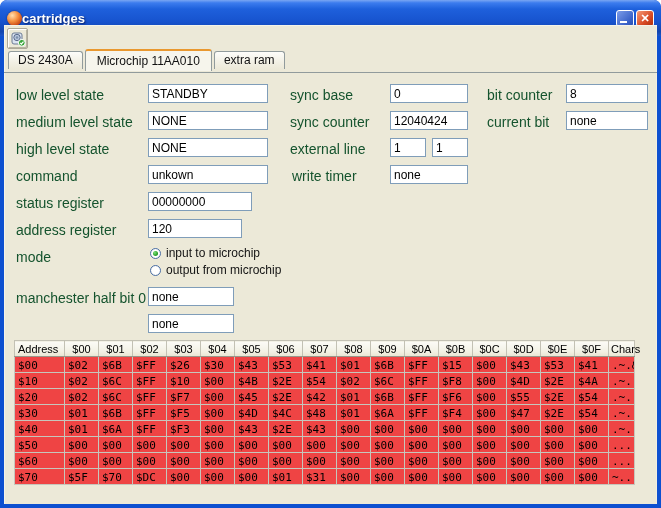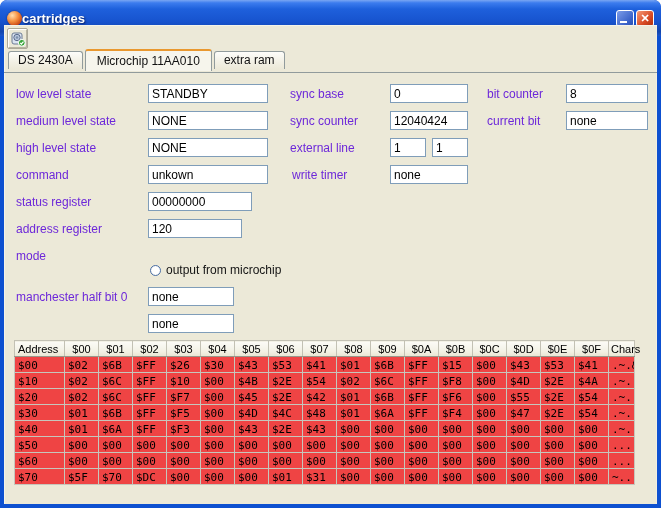--- a/index.html
+++ b/index.html
@@ -40,21 +40,21 @@
   .tabstrip{position:absolute;left:4px;top:25px;height:20px;display:flex;align-items:center;}
   .tab{height:18px;background:linear-gradient(180deg,#FDFDFA 0%,#F2F0E4 60%,#ECE9D8 100%);
     border:1px solid #919B9C;border-bottom:none;border-radius:3px 3px 0 0;
     padding:0 9px;font-size:12px;line-height:17px;color:#111;margin-right:2px;
     box-sizing:border-box;cursor:pointer;white-space:nowrap;}
   .tab.active{height:22px;line-height:20px;background:#F6F5EC;position:relative;z-index:2;
     border-top:2px solid #E9982F;padding:0 11px;}
   .panel-line{position:absolute;left:0;right:0;top:47px;height:1px;background:#919B9C;}
 
   
-  .lbl{position:absolute;font-size:12px;color:#6d28d9;white-space:nowrap;}
+  .lbl{position:absolute;font-size:14px;color:#14532d;white-space:nowrap;}
   .fld{position:absolute;height:19px;border:1px solid #7F9DB9;background:#fff;
     font-family:"Liberation Sans",sans-serif;font-size:12px;color:#000;
     padding:0 3px;box-sizing:border-box;margin:0;}
   .radio-row{position:absolute;display:flex;align-items:center;gap:5px;}
   .radio{width:11px;height:11px;border-radius:50%;border:1px solid #4B6FA5;
     background:radial-gradient(circle,#fff 55%,#DDE4EA 100%);box-sizing:border-box;
     position:relative;cursor:pointer;flex:none;}
   .radio.checked::after{content:'';position:absolute;left:2px;top:2px;width:5px;height:5px;
     border-radius:50%;background:radial-gradient(circle at 35% 35%,#7CE07C 0%,#2AA32A 60%,#177617 100%);}
   .radio-label{font-size:12px;color:#141414;white-space:nowrap;}
@@ -113,20 +113,24 @@
     <div class="lbl" style="left:12px;top:116px">high level state</div>
     <input class="fld" style="left: 144px; top: 113px; width: 120px;" value="NONE">
     <div class="lbl" style="left:12px;top:143px">command</div>
     <input class="fld" style="left: 144px; top: 140px; width: 120px;" value="unkown">
     <div class="lbl" style="left:12px;top:170px">status register</div>
     <input class="fld" style="left: 144px; top: 167px; width: 104px;" value="00000000">
     <div class="lbl" style="left:12px;top:197px">address register</div>
     <input class="fld" style="left: 144px; top: 194px; width: 94px;" value="120">
 
     <div class="lbl" style="left:12px;top:224px">mode</div>
+    <div class="radio-row" style="left:146px;top:221px">
+      <span class="radio checked"></span>
+      <span class="radio-label">input to microchip</span>
+    </div>
     <div class="radio-row" style="left:146px;top:238px">
       <span class="radio"></span>
       <span class="radio-label">output from microchip</span>
     </div>
 
     <div class="lbl" style="left:12px;top:265px">manchester half bit 0</div>
     <input class="fld" style="left: 144px; top: 262px; width: 86px;" value="none">
     <input class="fld" style="left: 144px; top: 289px; width: 86px;" value="none">
 
     <div class="lbl" style="left:286px;top:62px">sync base</div>

